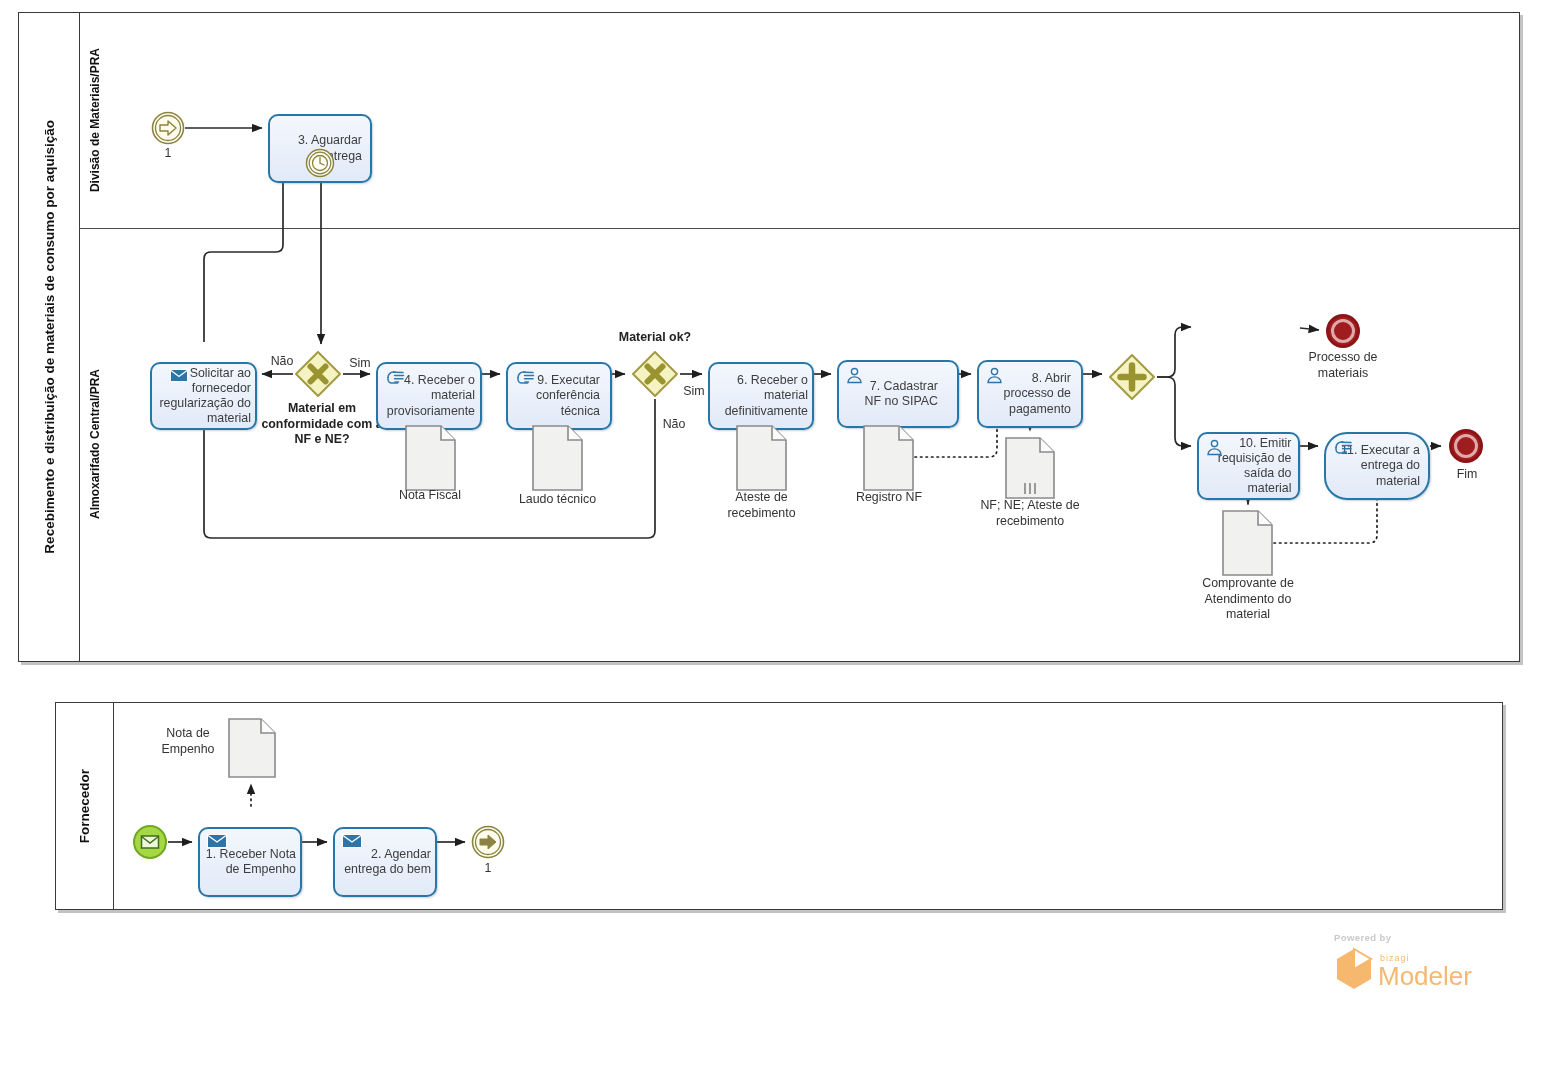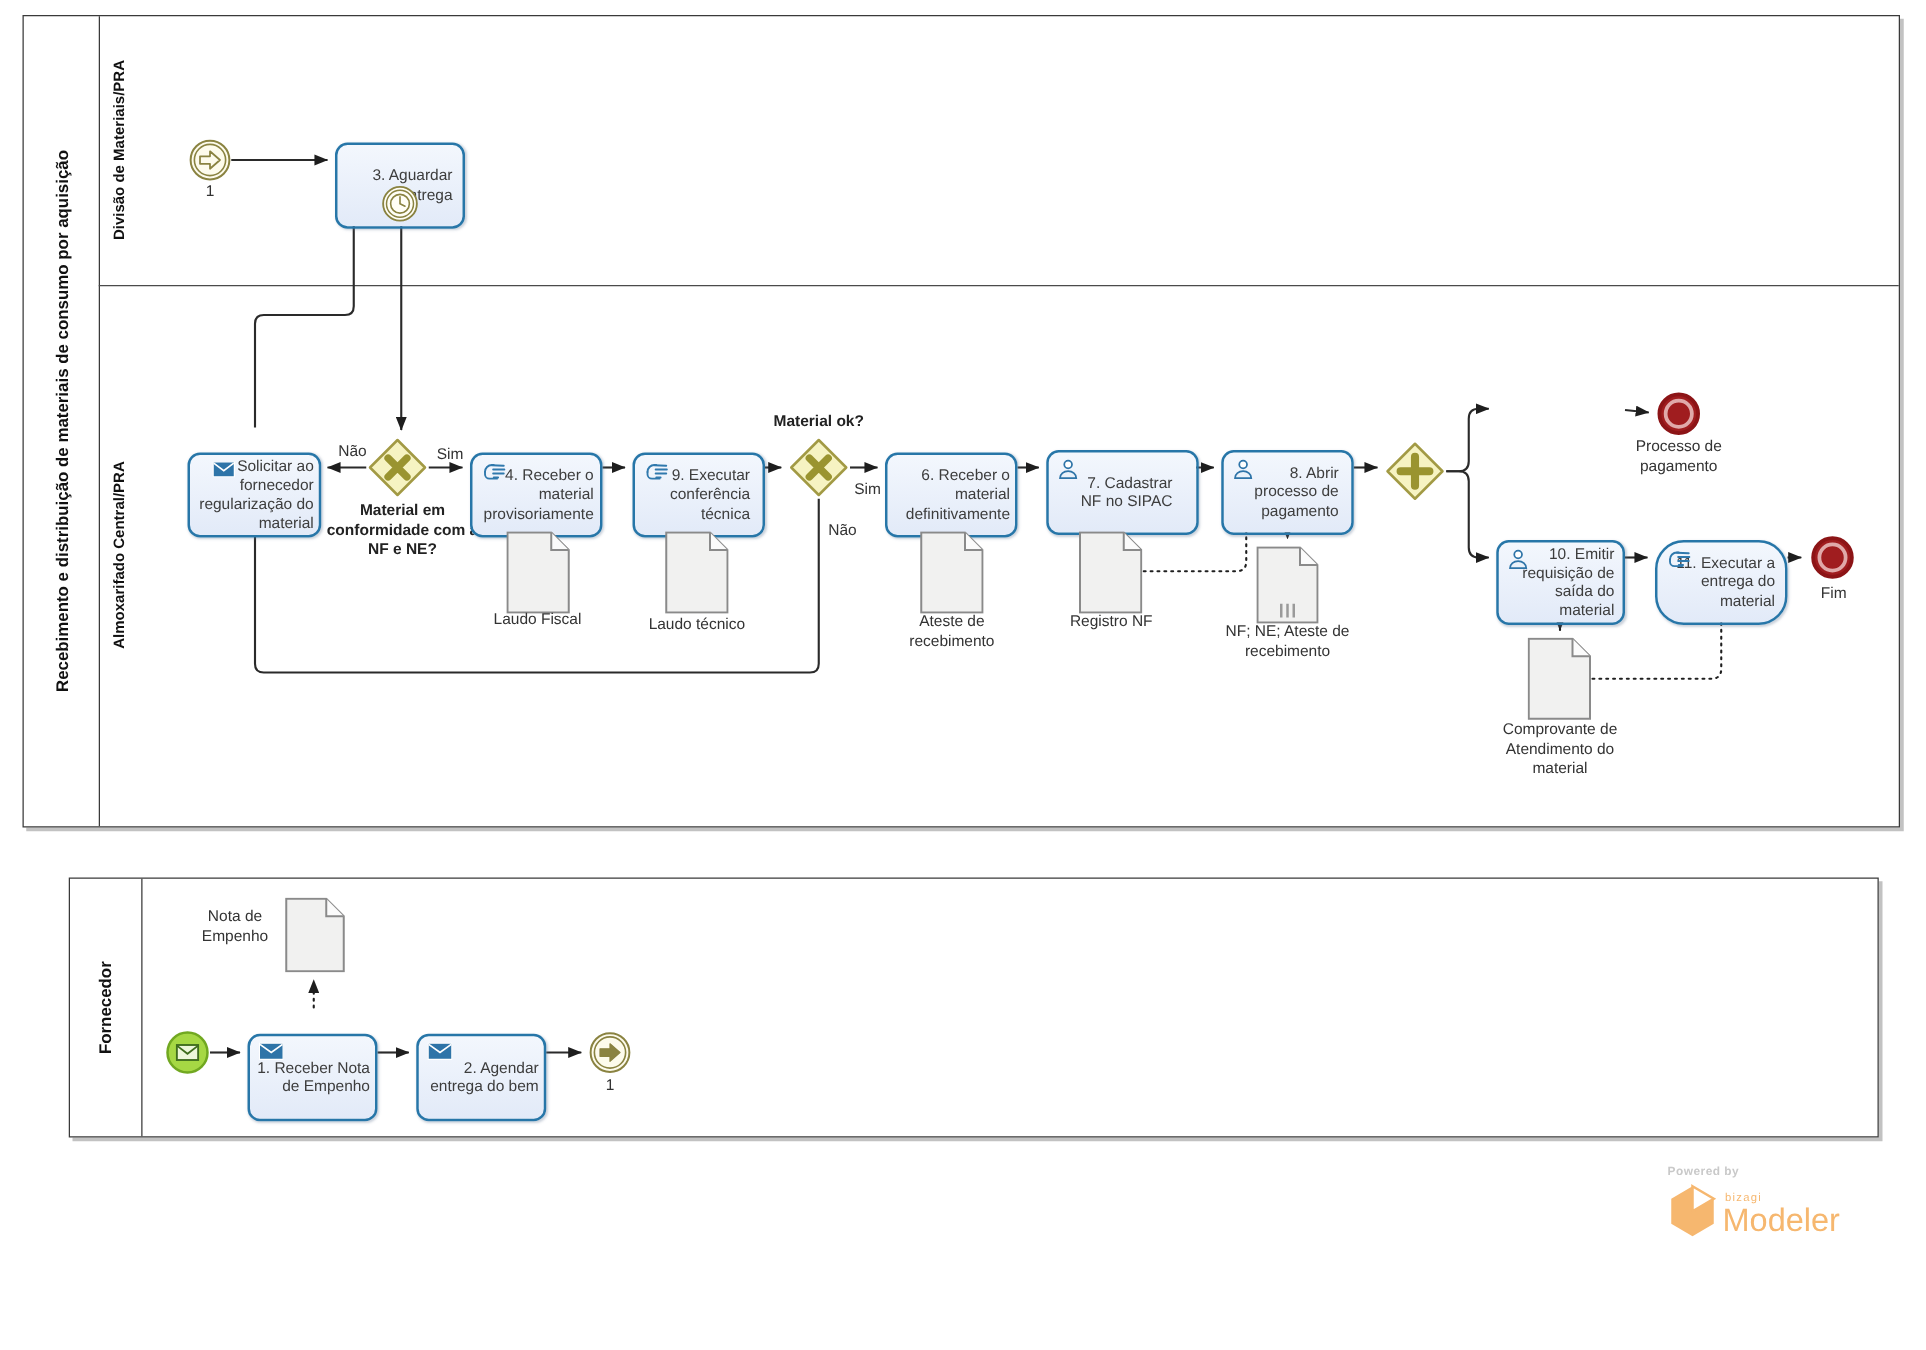--- a/index.html
+++ b/index.html
@@ -209,21 +209,21 @@
     </svg>
   </div>
 
 
   <div class="shape" style="left:1324px;top:312px;">
     <svg width="38" height="38" viewBox="0 0 38 38">
       <circle cx="19" cy="19" r="15.5" fill="#a01d1f" stroke="#8c1416" stroke-width="3"></circle>
       <circle cx="19" cy="19" r="10.5" fill="none" stroke="#e0a9a9" stroke-width="3"></circle>
     </svg>
   </div>
-  <div class="lbl" style="left:1293px;top:350px;width:100px;">Processo de pagamento</div>
+  <div class="lbl" style="left:1293px;top:350px;width:100px;">Processo de materiais</div>
 
   <div class="task" style="left:1197px;top:412px;width:103px;height:68px;">
     <span class="ticon">
       <svg width="17" height="17" viewBox="0 0 17 17">
           <circle cx="8.5" cy="4.6" r="3.1" fill="#fff" stroke="#2e74a8" stroke-width="1.4"></circle>
           <path d="M2 15.5 a6.5 5.6 0 0 1 13 0 z" fill="#eaf2fa" stroke="#2e74a8" stroke-width="1.4"></path>
         </svg>
     </span>
     <span style="max-width:86px;">10. Emitir requisição de saída do material</span>
   </div>
@@ -251,21 +251,21 @@
     </svg>
   </div>
   <div class="lbl" style="left:1448px;top:467px;width:38px;">Fim</div>
 
   <div class="shape" style="left:405px;top:425px;">
     <svg width="51" height="66" viewBox="0 0 51 66">
         <path d="M1 1 H36 L50 15 V65 H1 Z" fill="#f1f1f0" stroke="#8a8a8a" stroke-width="1.6"></path>
         <path d="M36 1 V15 H50" fill="#fbfbfb" stroke="#8a8a8a" stroke-width="1.6"></path>
       </svg>
   </div>
-  <div class="lbl" style="left:394px;top:488px;width:72px;">Laudo Fiscal</div>
+  <div class="lbl" style="left:394px;top:488px;width:72px;">Nota Fiscal</div>
 
   <div class="shape" style="left:532px;top:425px;">
     <svg width="51" height="66" viewBox="0 0 51 66">
         <path d="M1 1 H36 L50 15 V65 H1 Z" fill="#f1f1f0" stroke="#8a8a8a" stroke-width="1.6"></path>
         <path d="M36 1 V15 H50" fill="#fbfbfb" stroke="#8a8a8a" stroke-width="1.6"></path>
       </svg>
   </div>
   <div class="lbl" style="left:510px;top:492px;width:95px;">Laudo técnico</div>
 
   <div class="shape" style="left:736px;top:425px;">

